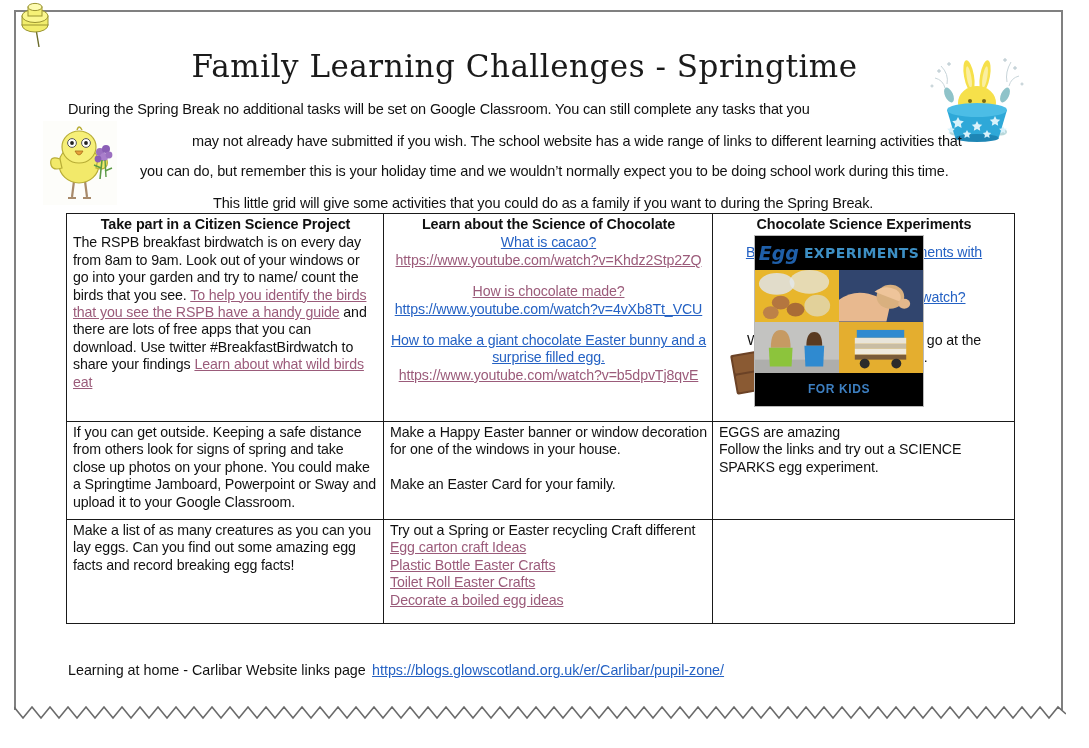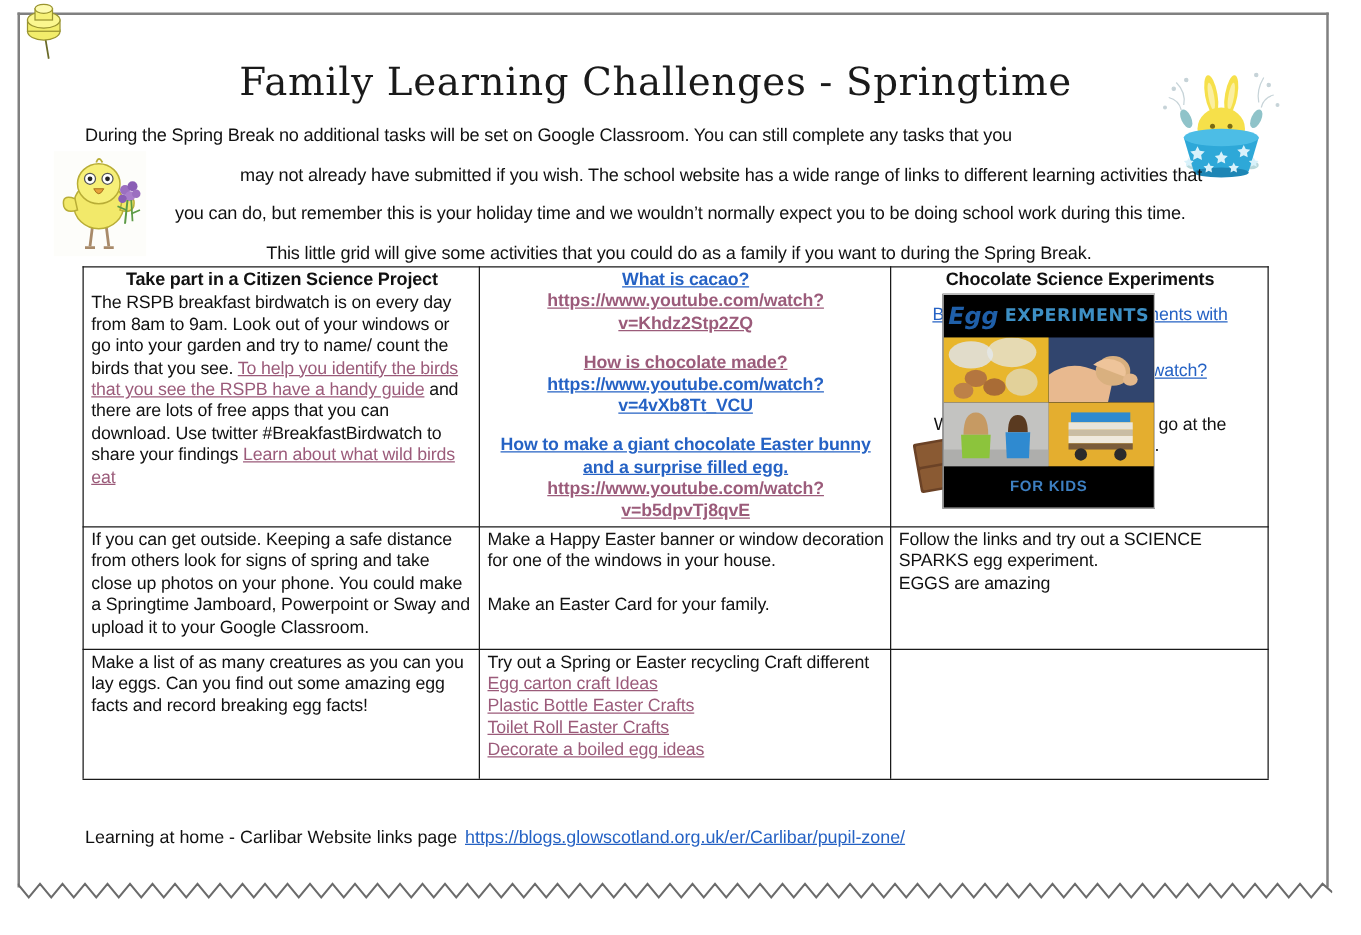--- a/index.html
+++ b/index.html
@@ -86,21 +86,21 @@
     font-size:14.4px;
   }
   .ctr{text-align:center;}
   a.lnk{
     text-decoration:underline;
     cursor:pointer;
   }
   .vis{color:#9b5b7a;}   
   .unv{color:#2562c4;}   
   .spacer{display:block;height:14px;}
-  .bold{font-weight:bold;}
+  .bold{font-weight:normal;}
 
   
   #eggimg{
     position:absolute;
     left:754px; top:235px;
     width:170px; height:172px;
     border:1px solid #b9b9b9;
     background:#000000;
     box-sizing:border-box;
   }
@@ -238,20 +238,21 @@
     <span class="colhead">Take part in a Citizen Science Project</span>
     <span>The RSPB breakfast birdwatch is on every day from 8am to 9am.  Look out of your windows or go into your garden and try to name/ count the birds that you see.</span>
     <a class="lnk vis">To help you identify the birds that you see the RSPB have a handy guide</a><span> and there are lots of free apps that you can download.</span>
     <span>Use twitter #BreakfastBirdwatch to share your findings</span>
     <a class="lnk vis">Learn about what wild birds eat</a>
     
     
   </div>
 
   <div class="cell ctr" style="left:318px;top:1px;width:328px;height:207px;">
+    <span class="colhead">Learn about the Science of Chocolate</span>
     <a class="lnk unv bold" style="display:block;">What is cacao?</a>
     <a class="lnk vis bold" style="display:block;">https://www.youtube.com/watch?v=Khdz2Stp2ZQ</a>
     <span class="spacer"></span>
     <a class="lnk vis bold" style="display:block;">How is chocolate made?</a>
     <a class="lnk unv bold" style="display:block;">https://www.youtube.com/watch?v=4vXb8Tt_VCU</a>
     <span class="spacer"></span>
     <a class="lnk unv bold" style="display:block;">How to make a giant chocolate Easter bunny and a surprise filled egg.</a>
     <a class="lnk vis bold" style="display:block;">https://www.youtube.com/watch?v=b5dpvTj8qvE</a>
   </div>
 
@@ -281,22 +282,22 @@
 
   <div class="cell" style="left:1px;top:209px;width:316px;height:97px;">If you can get outside.  Keeping a safe distance from others look for signs of spring and take close up photos on your phone.  You could make a Springtime Jamboard, Powerpoint or Sway and upload it to your Google Classroom.</div>
 
   <div class="cell" style="left:318px;top:209px;width:328px;height:97px;">
     <span style="display:block;">Make a Happy Easter banner or window decoration for one of the windows in your house.</span>
     <span class="spacer" style="height:17px;"></span>
     <span style="display:block;">Make an Easter Card for your family.</span>
   </div>
 
   <div class="cell" style="left:647px;top:209px;width:301px;height:200px;">
+    <span style="display:block;">EGGS are amazing</span>
     <span style="display:block;">Follow the links and try out a SCIENCE SPARKS egg experiment.</span>
-    <span style="display:block;">EGGS are amazing</span>
   </div>
 
   <div class="cell" style="left:1px;top:307px;width:316px;height:102px;">Make a list of as many creatures as you can you lay eggs.  Can you find out some amazing egg facts and record breaking egg facts!</div>
 
   <div class="cell" style="left:318px;top:307px;width:328px;height:102px;">
     <span style="display:block;">Try out a Spring or Easter recycling Craft different</span>
     <a class="lnk vis" style="display:block;">Egg carton craft Ideas</a>
     <a class="lnk vis" style="display:block;">Plastic Bottle Easter Crafts</a>
     <a class="lnk vis" style="display:block;">Toilet Roll Easter Crafts</a>
     <a class="lnk vis" style="display:block;">Decorate a boiled egg ideas</a>

